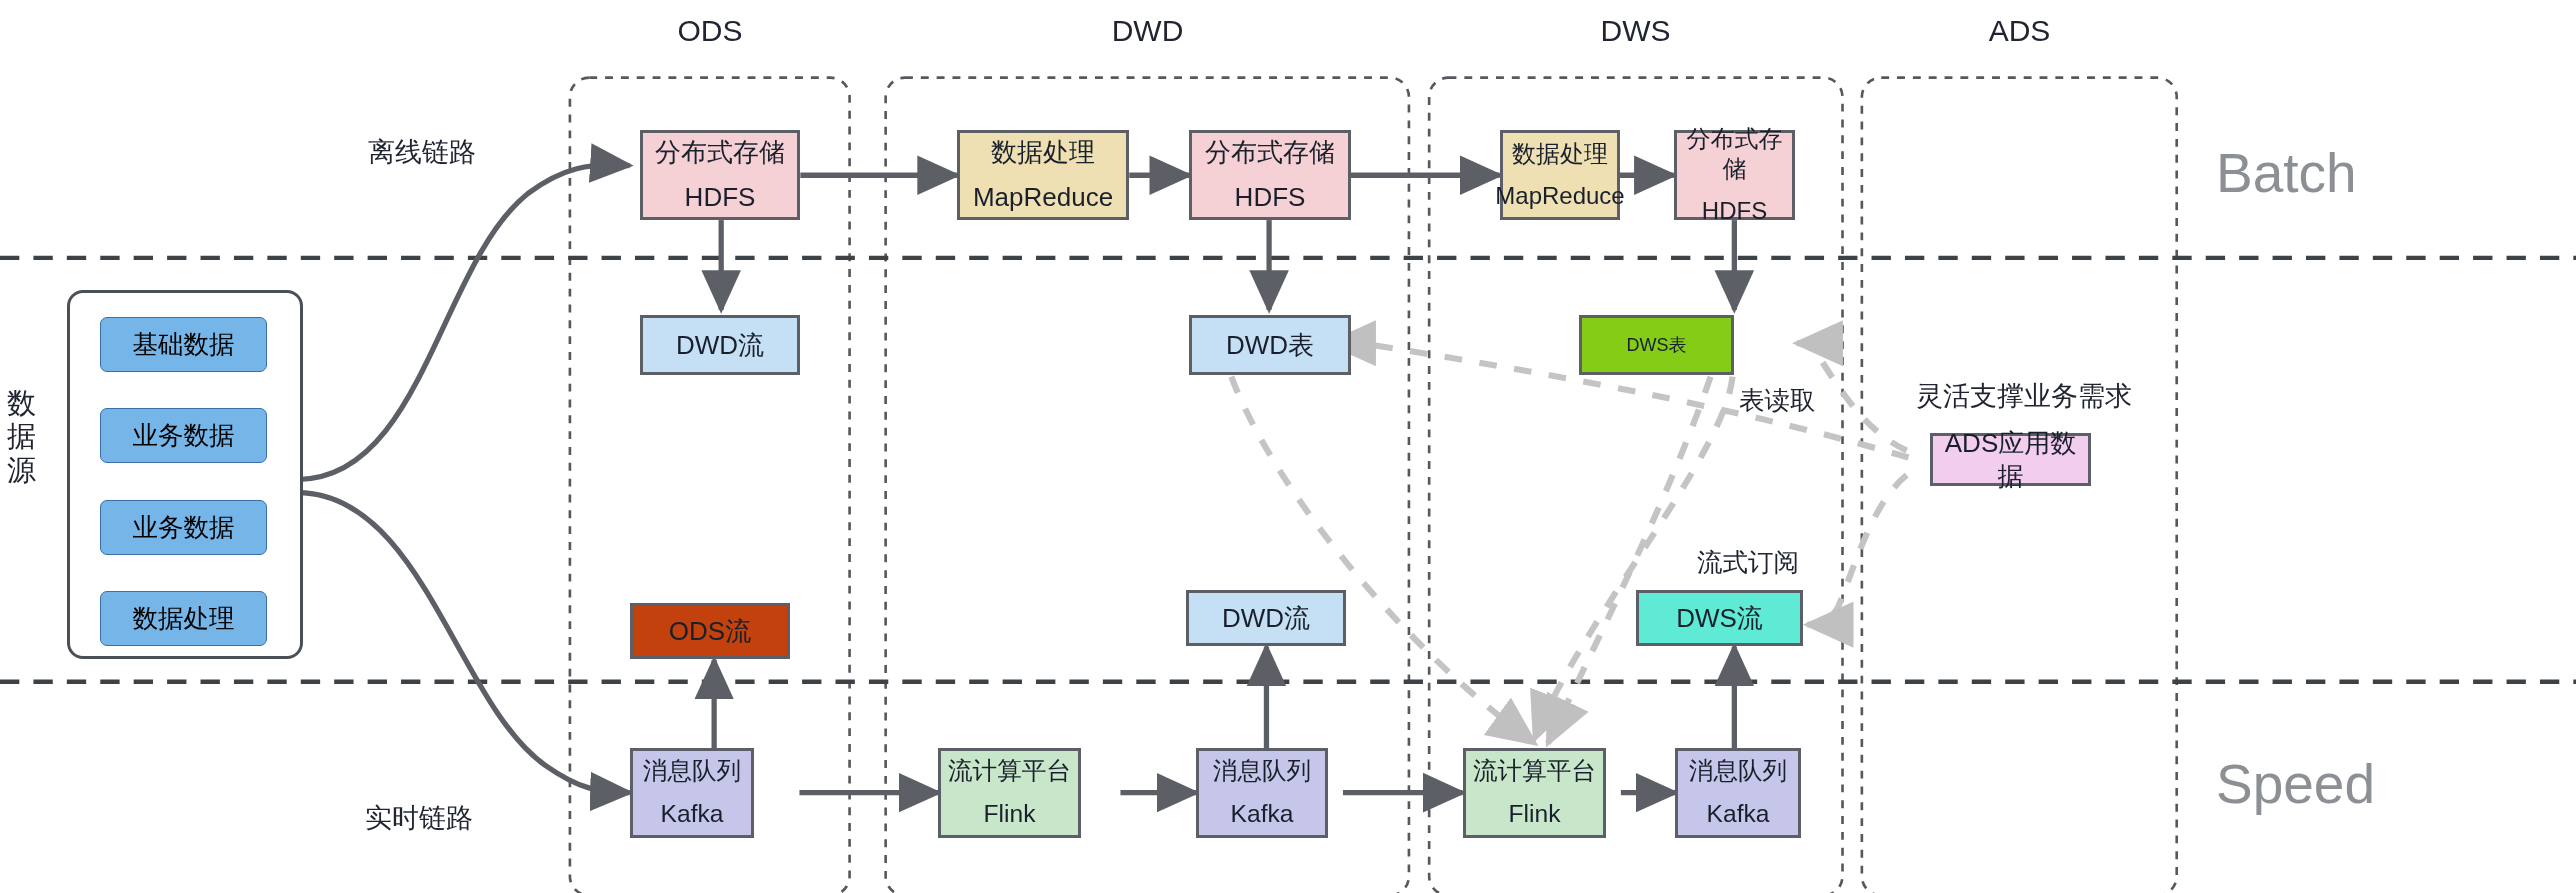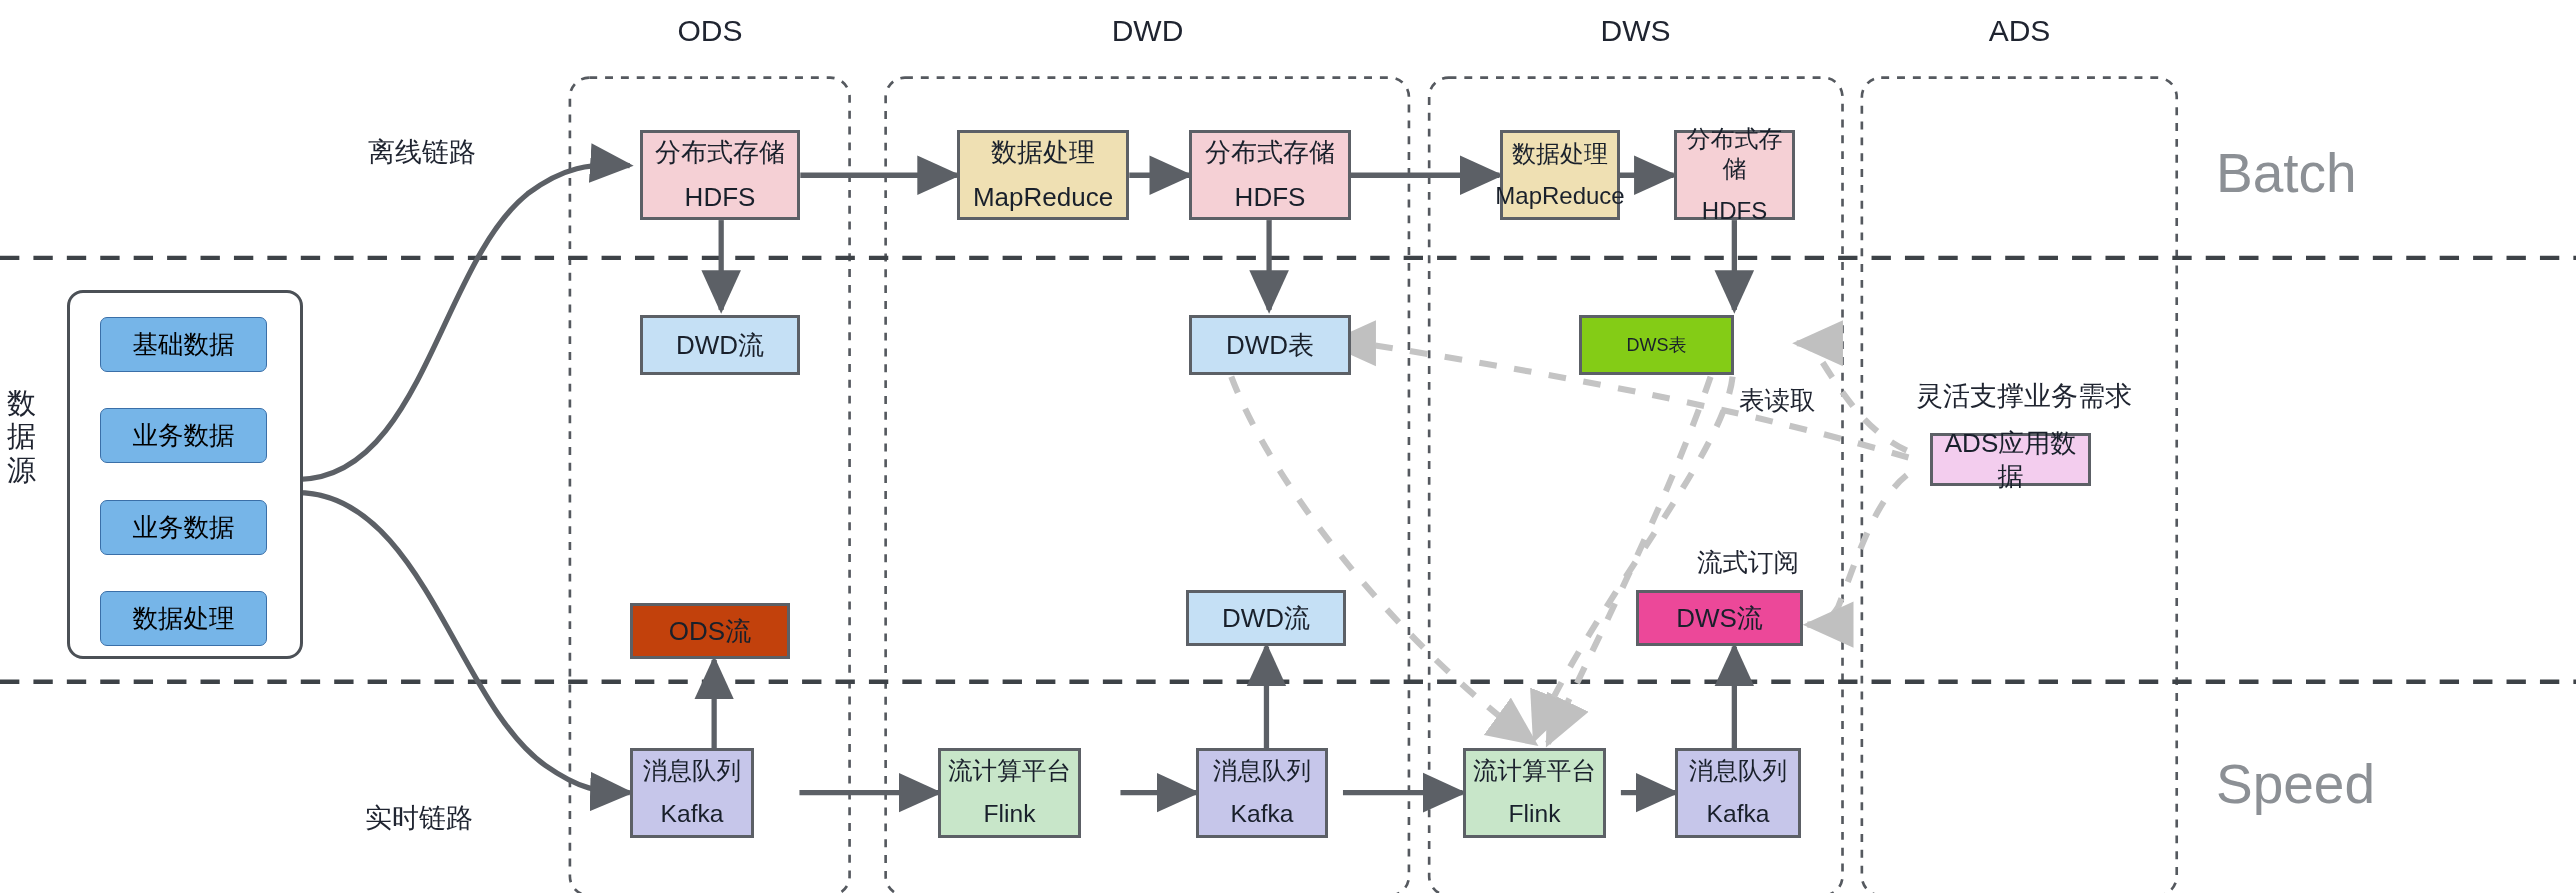--- a/index.html
+++ b/index.html
@@ -157,21 +157,21 @@
 
   <div class="label" style="left:1739px;top:383px;font-size:25.5px;">表读取</div>
   <div class="label" style="left:1697px;top:545px;font-size:25.5px;">流式订阅</div>
 
   <div class="node" style="left:630px;top:603px;width:160px;height:56px;background:#c2410c;font-size:26px;">
     <span>ODS流</span>
   </div>
   <div class="node" style="left:1186px;top:590px;width:160px;height:56px;background:#c5e0f5;font-size:26px;">
     <span>DWD流</span>
   </div>
-  <div class="node" style="left:1636px;top:590px;width:167px;height:56px;background:#ec4899;font-size:26px;">
+  <div class="node" style="left:1636px;top:590px;width:167px;height:56px;background:#5eead4;font-size:26px;">
     <span>DWS流</span>
   </div>
 
   <div class="node two-line" style="left:630px;top:748px;width:124px;height:90px;background:#c6c6ea;font-size:24.6px;">
     <span class="l1">消息队列</span>
     <span class="l2">Kafka</span>
   </div>
 
   <div class="node two-line" style="left:938px;top:748px;width:143px;height:90px;background:#c8e6c9;font-size:24.6px;">
     <span class="l1">流计算平台</span>

